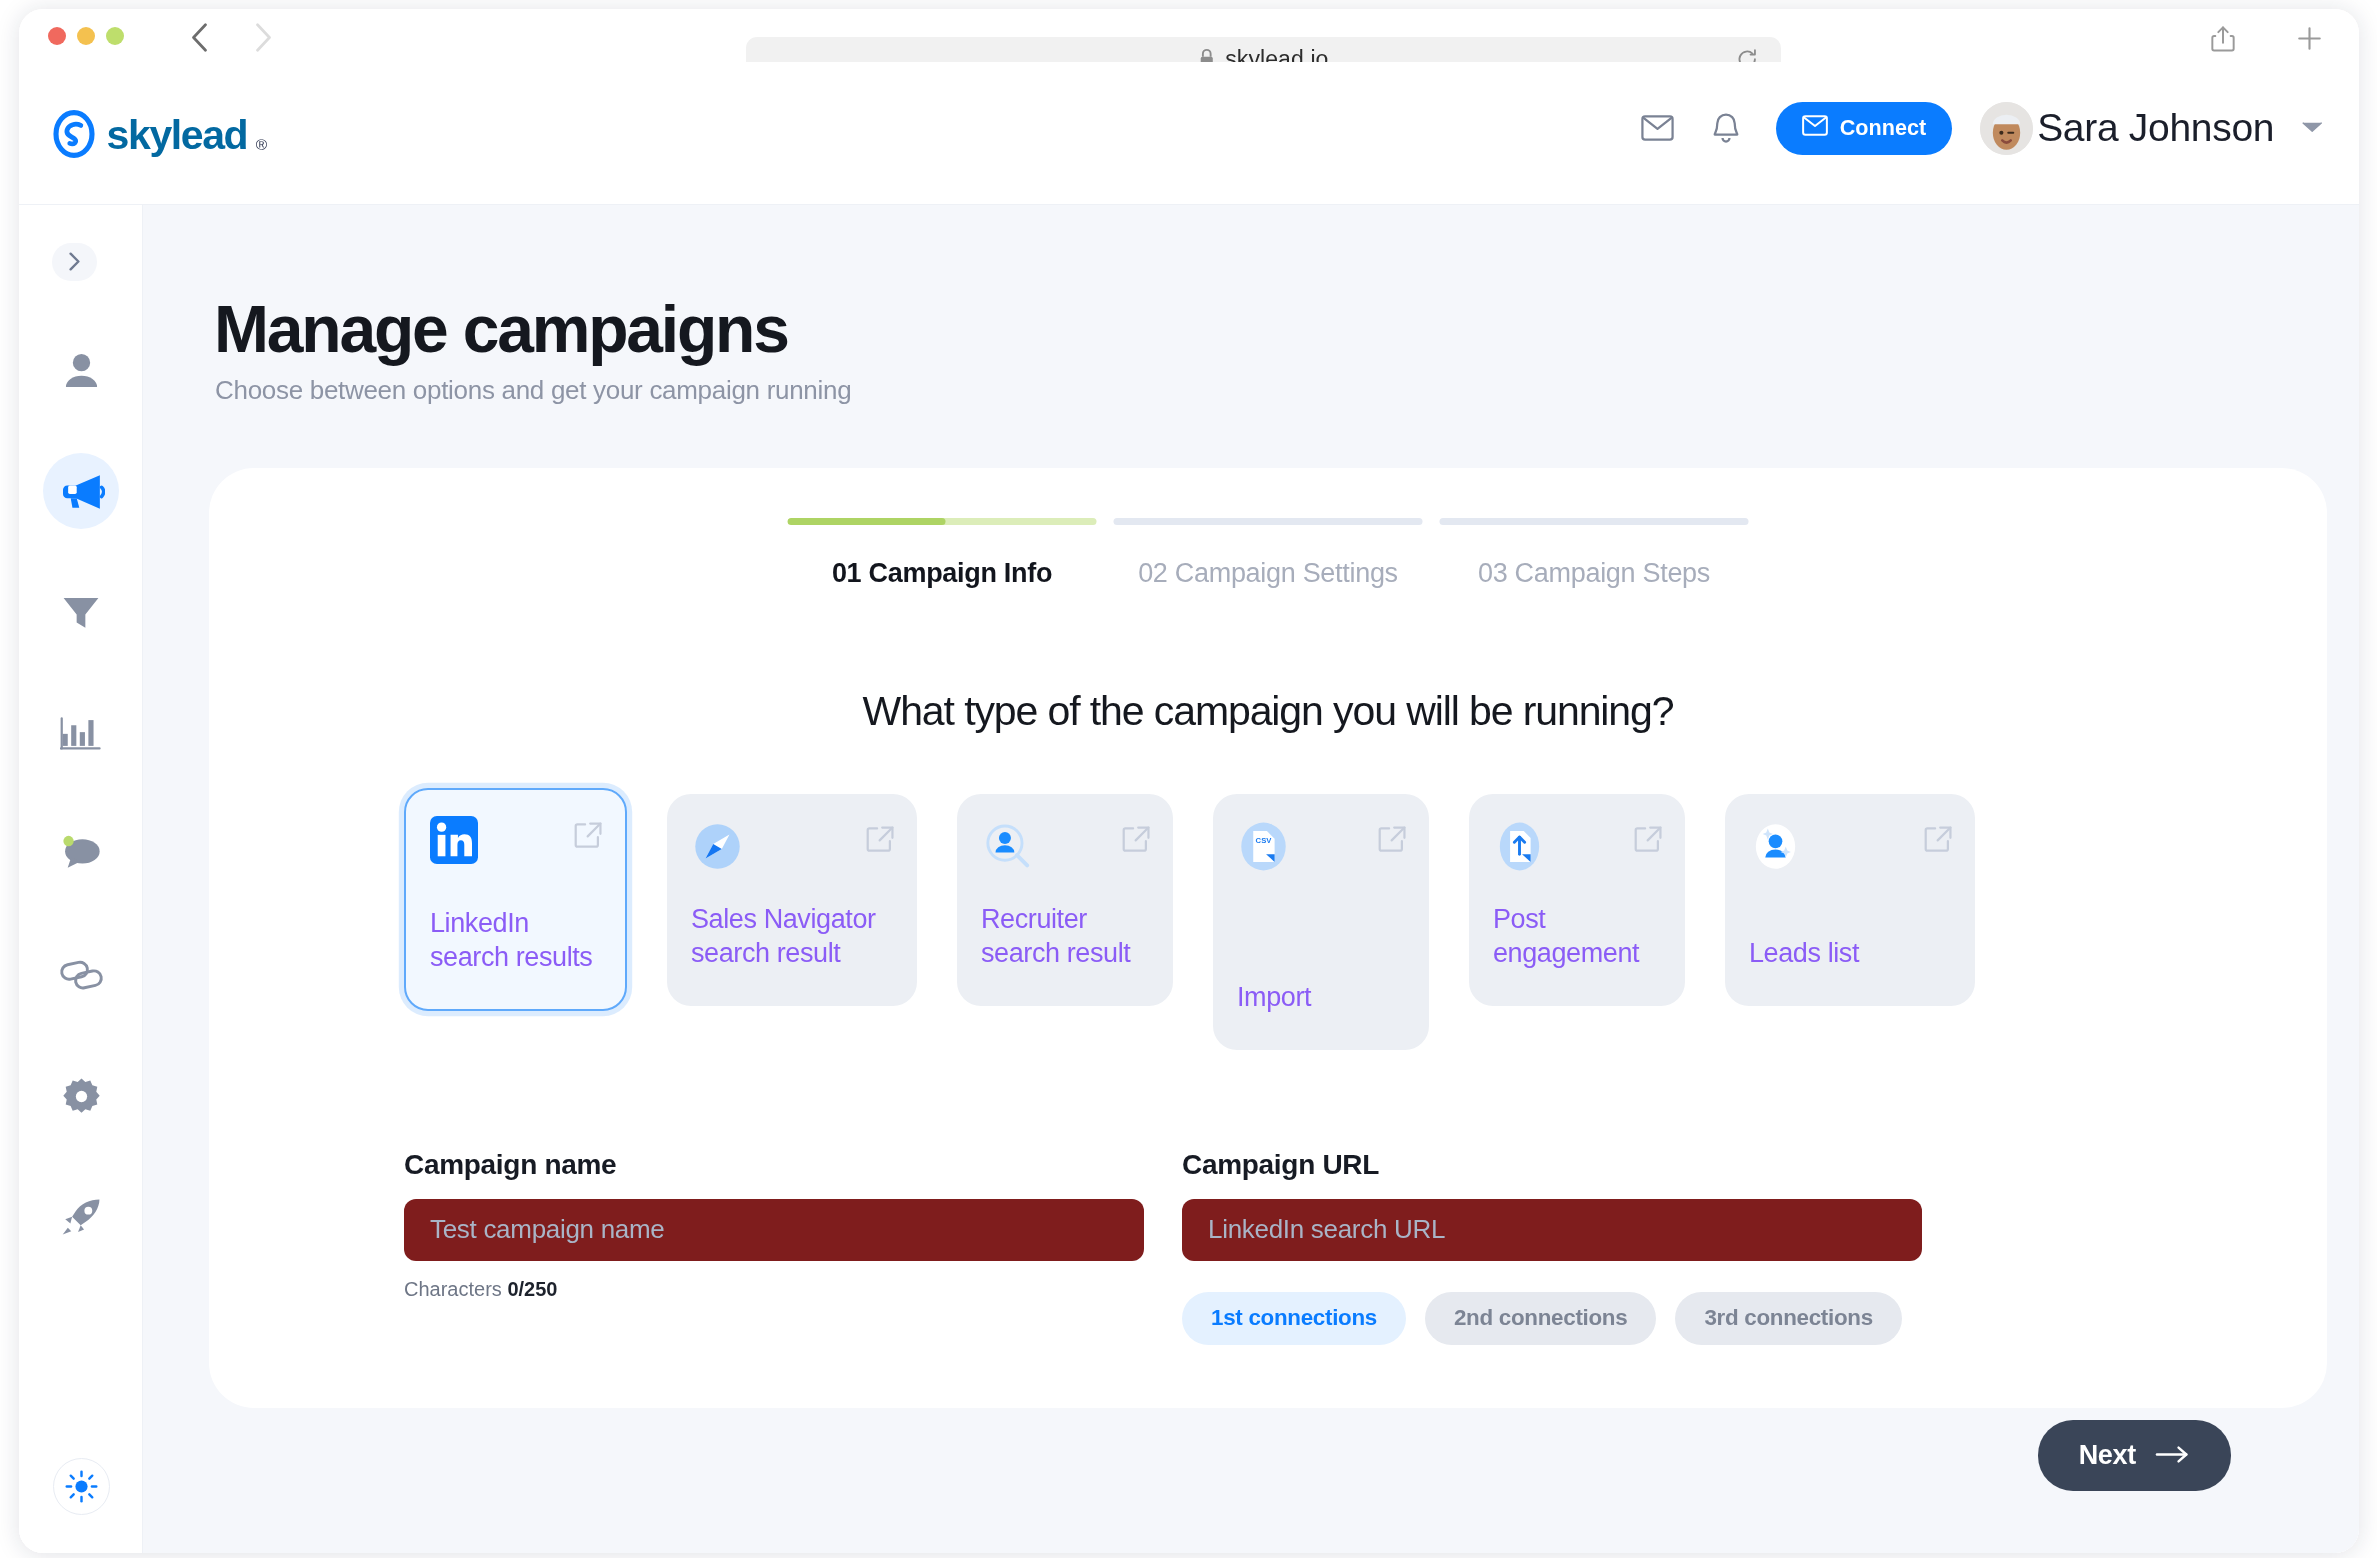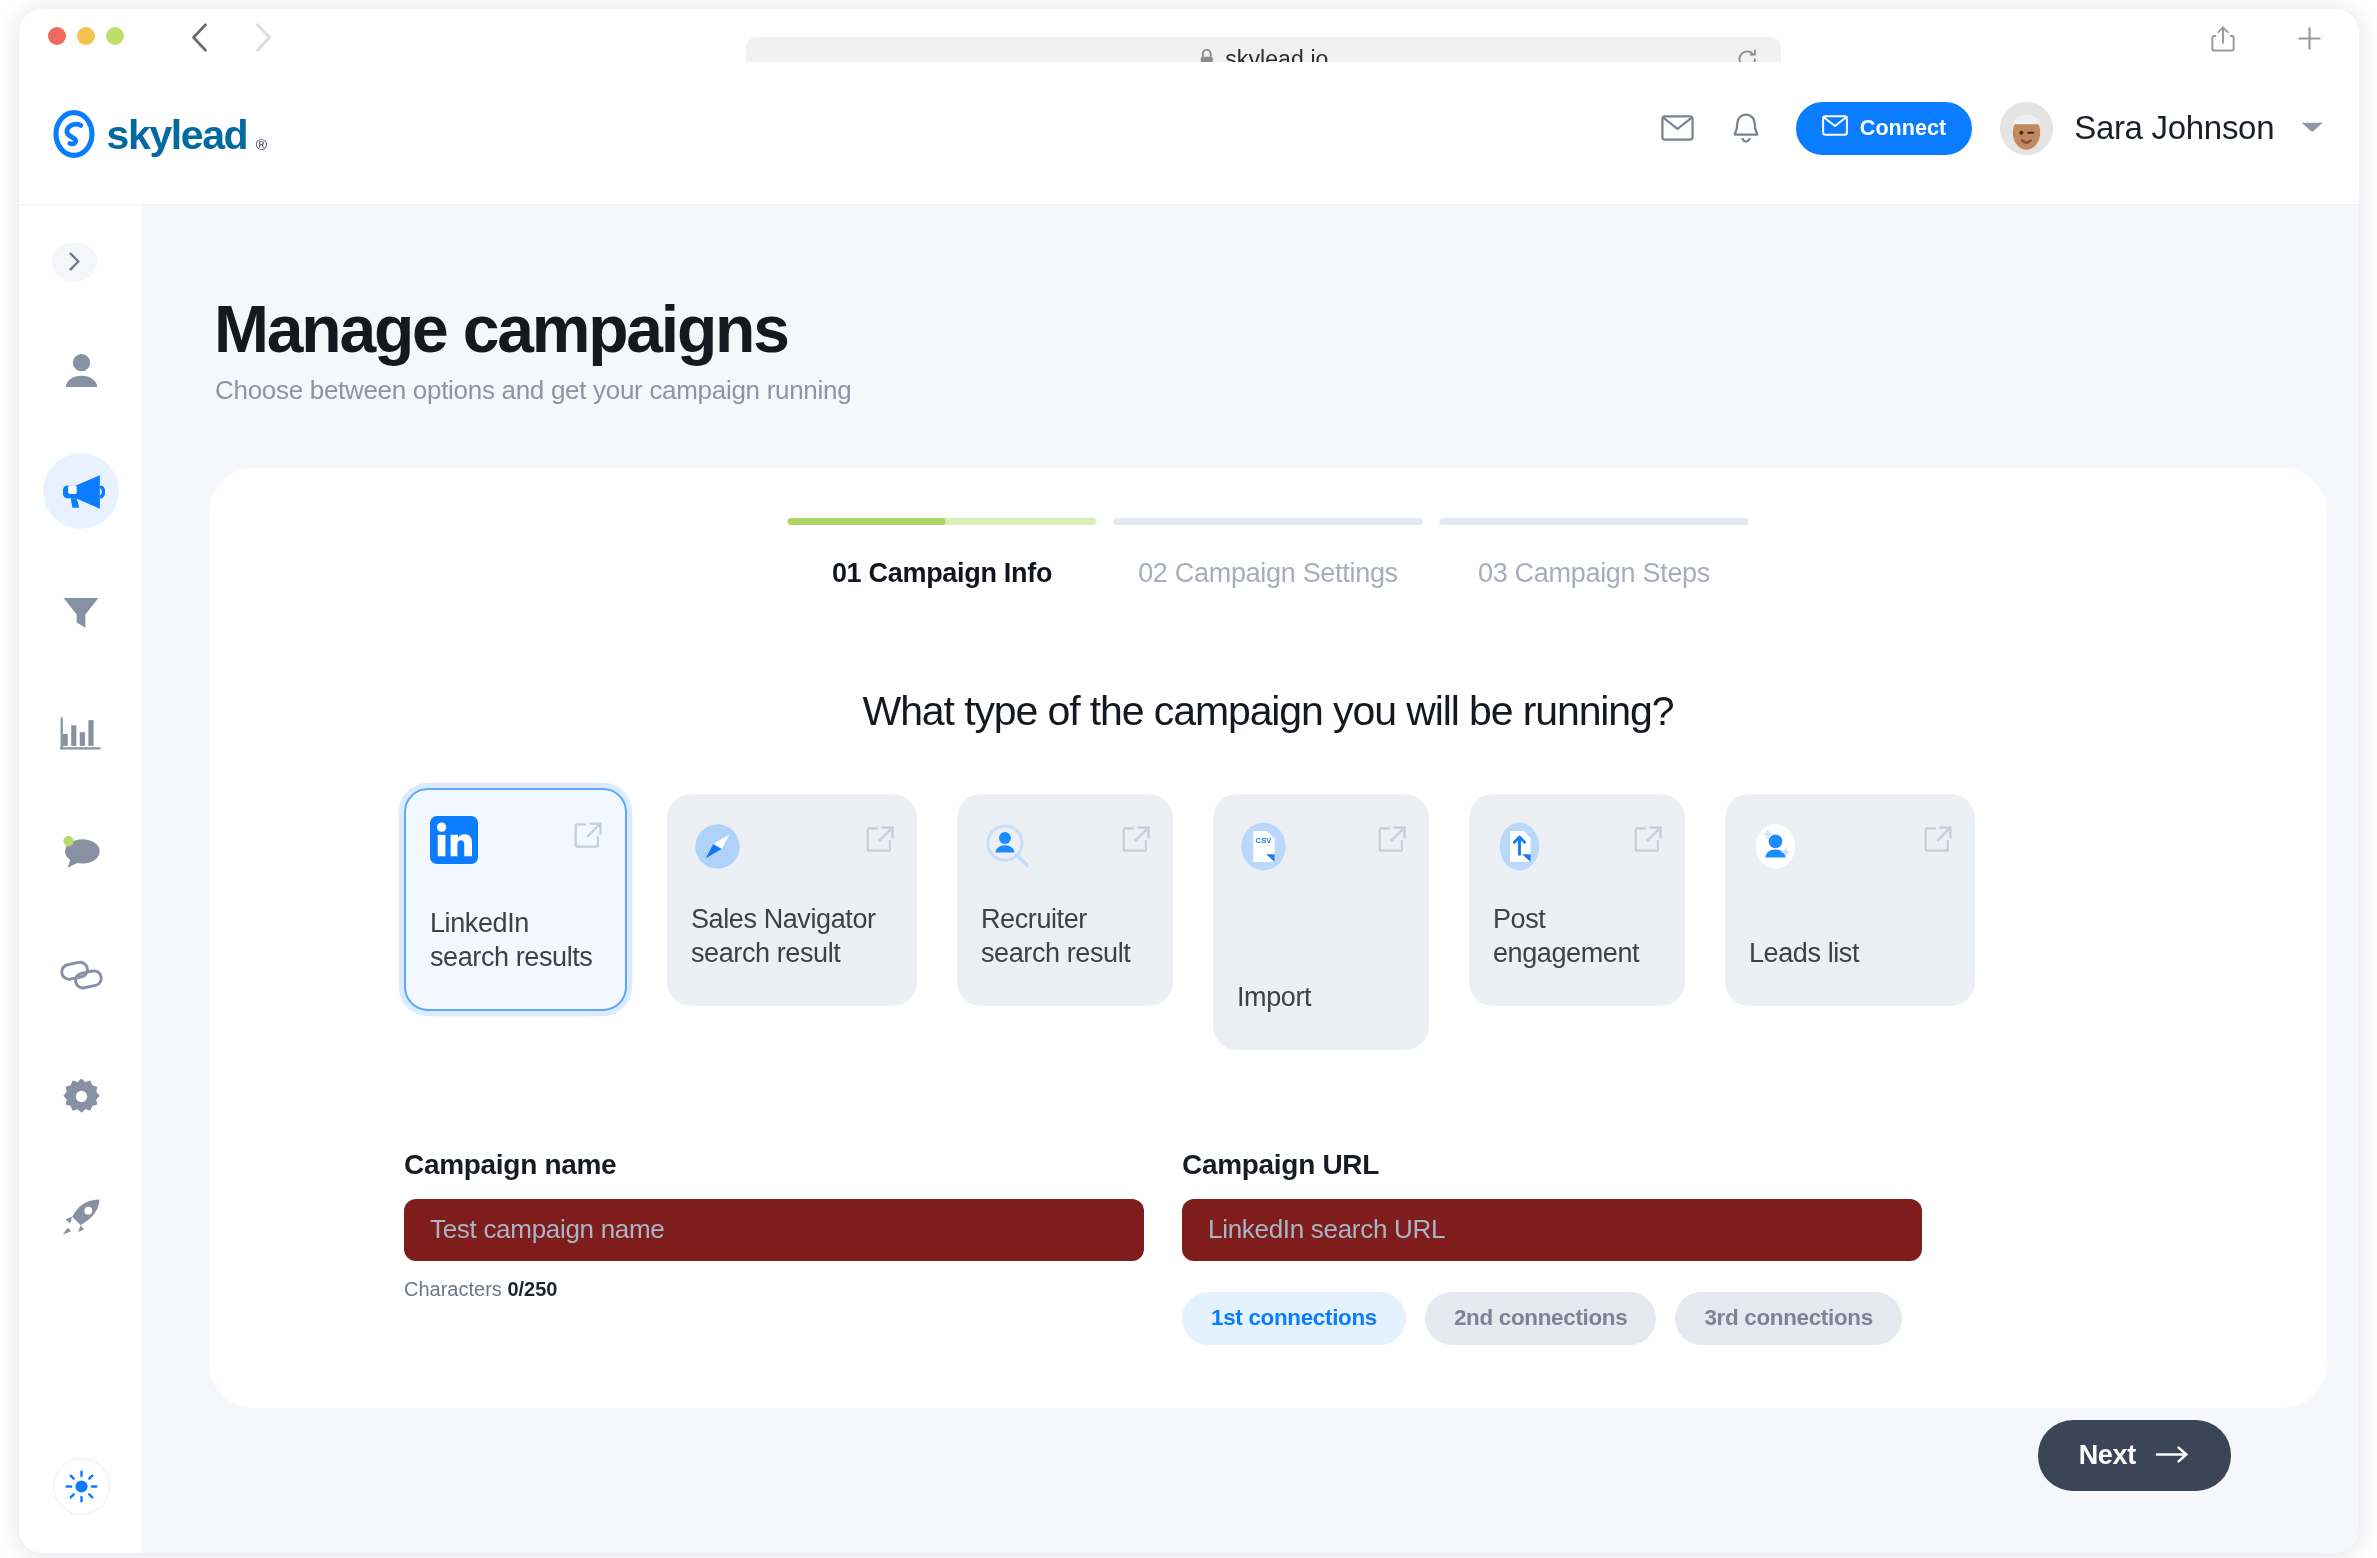--- a/index.html
+++ b/index.html
@@ -75,21 +75,21 @@
     color: #fff; font-size: 21.6px; font-weight: 700;
     cursor: pointer;
   }
   .avatar {
     margin-left: 24px;
     width: 53px; height: 53px; border-radius: 50%;
     background: #e6e4e2;
     display: flex; align-items: center; justify-content: center;
     font-size: 33px; overflow: hidden;
   }
-  .username { margin-left: 17px; font-size: 33px; color: #1b1f2b; letter-spacing: -0.3px; }
+  .username { font-size: 39px; color: #1b1f2b; letter-spacing: -0.3px; }
   .caret { margin-left: 22.4px; }
 
   
   .sidebar {
     position: absolute; left: 0; top: 143px; bottom: 0;
     width: 124px;
     background: #ffffff;
     border-right: 0.9px solid #eef1f6;
   }
   .side-toggle {
@@ -173,21 +173,21 @@
   }
   .tcard {
     position: relative;
     background: #eceff4;
     border-radius: 24px;
     padding: 26px 24px 0 24px;
     cursor: pointer;
   }
   .tcard-label {
     position: absolute; left: 24px; bottom: 35px;
-    font-size: 27px; color: #404040; line-height: 1.25; letter-spacing: -0.4px;
+    font-size: 27px; color: #8b5cf6; line-height: 1.25; letter-spacing: -0.4px;
   }
   .tcard .ext { position: absolute; right: 22.4px; top: 31px; }
   .tcard.selected {
     background: #f2f8ff;
     border: 2.6px solid #5fa9fb;
     box-shadow: 0 0 0 5.2px rgba(95,169,251,.22);
     padding: 23px 21.6px 0 21.6px;
   }
   .icon-wrap { width: 53px; height: 53px; display: flex; align-items: center; justify-content: center; }
 

